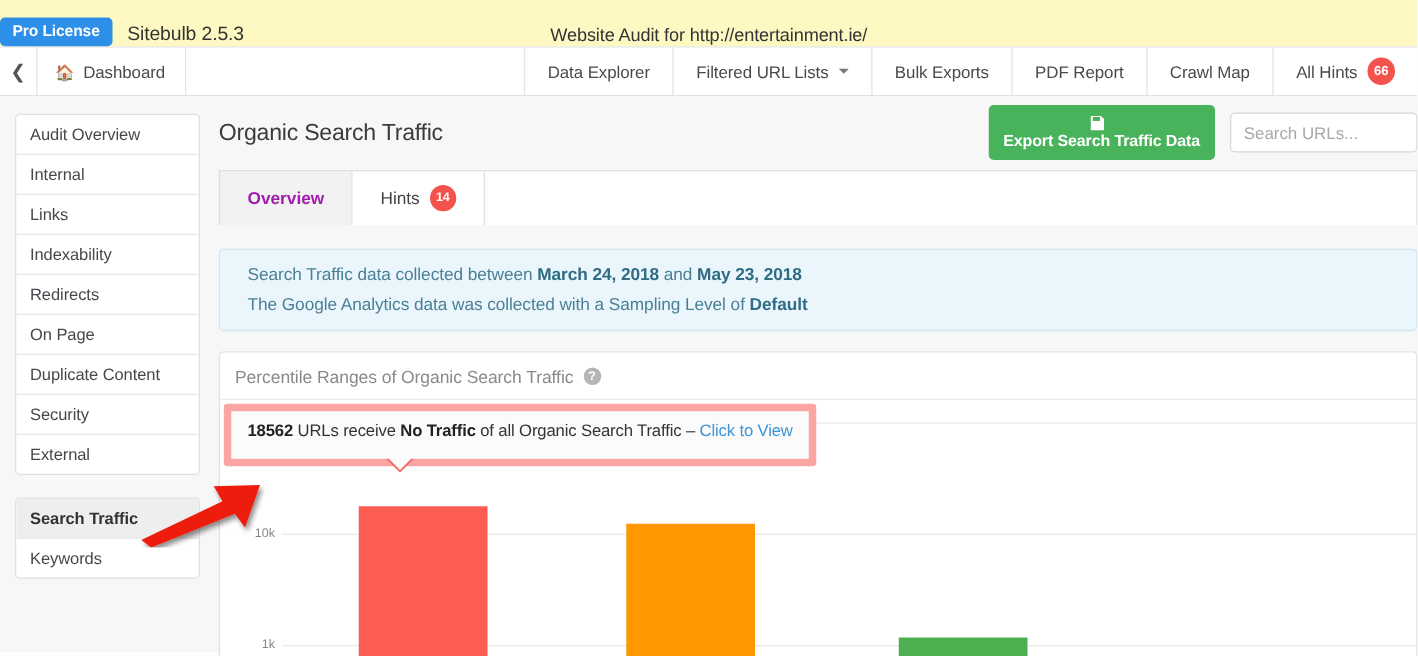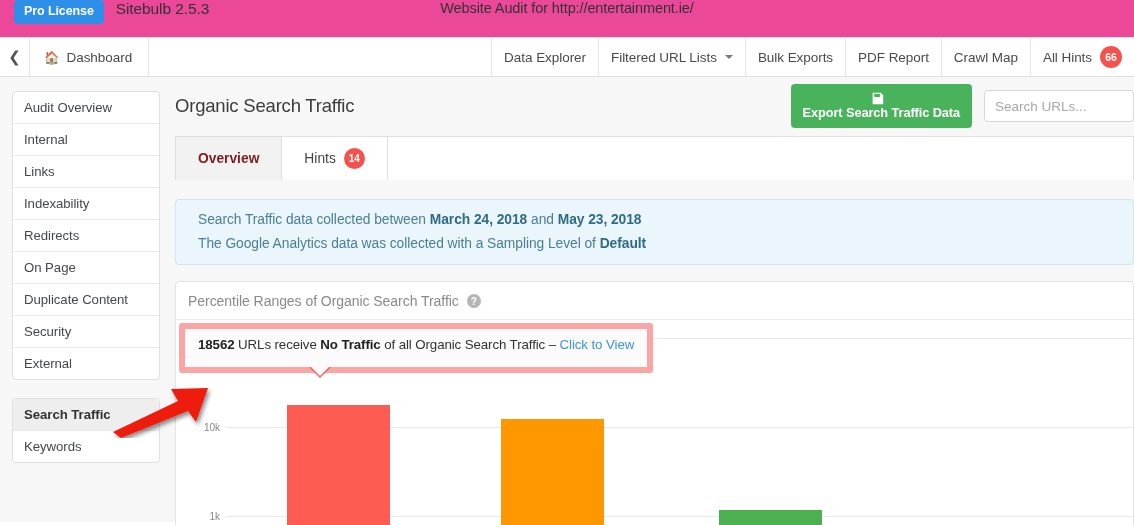--- a/index.html
+++ b/index.html
@@ -8,25 +8,25 @@
     overflow: hidden;
     background: #ffffff;
     font-family: "Liberation Sans", sans-serif;
     color: #4a4a4a;
     -webkit-font-smoothing: antialiased;
   }
 
   
   .topbar {
     height: 37px;
-    background: #ec4899;
-    display: flex;
-    align-items: flex-start;
+    background: #fef9c3;
+    display: flex;
+    align-items: flex-end;
     position: relative;
-    padding-left: 14px;
+    padding-left: 0;
   }
   .pro-badge {
     background: #2d8fe8;
     color: #ffffff;
     font-size: 12.5px;
     font-weight: bold;
     border-radius: 4px;
     padding: 5px 10px 6px 10px;
     line-height: 1;
     letter-spacing: -0.1px;
@@ -57,21 +57,21 @@
     background: #ffffff;
   }
   .nav-back {
     width: 29px;
     display: flex; align-items: center; justify-content: center;
     color: #555; font-size: 15px;
     cursor: pointer;
   }
   .nav-item {
     display: flex; align-items: center;
-    padding: 0 12px;
+    padding: 0 18px;
     font-size: 13.5px;
     color: #4a4a4a;
     border-left: 1px solid #e4e4e4;
     cursor: pointer;
     white-space: nowrap;
     letter-spacing: -0.05px;
   }
   .nav-item.dash { padding: 0 16px 0 14px; }
   .nav-spacer { flex: 1; border-left: 1px solid #e4e4e4; }
   .home-icon { margin-right: 7px; font-size: 12.5px; color: #555; }
@@ -199,21 +199,21 @@
     background: #ffffff;
     border: 1px solid #dfdfdf;
     border-bottom: none;
     margin-bottom: -1px;
     cursor: pointer;
     border-right: none;
   }
   .tab.active {
     background: #f2f2f2;
     font-weight: bold;
-    color: #7f1d1d;
+    color: #a21caf;
   }
   .tab .badge-red { width: 21px; height: 21px; font-size: 10px; }
   .tab-filler {
     flex: 1;
     border: 1px solid #dfdfdf;
     border-bottom: none;
     border-left: 1px solid #dfdfdf;
     margin-bottom: -1px;
     background: #fff;
   }

